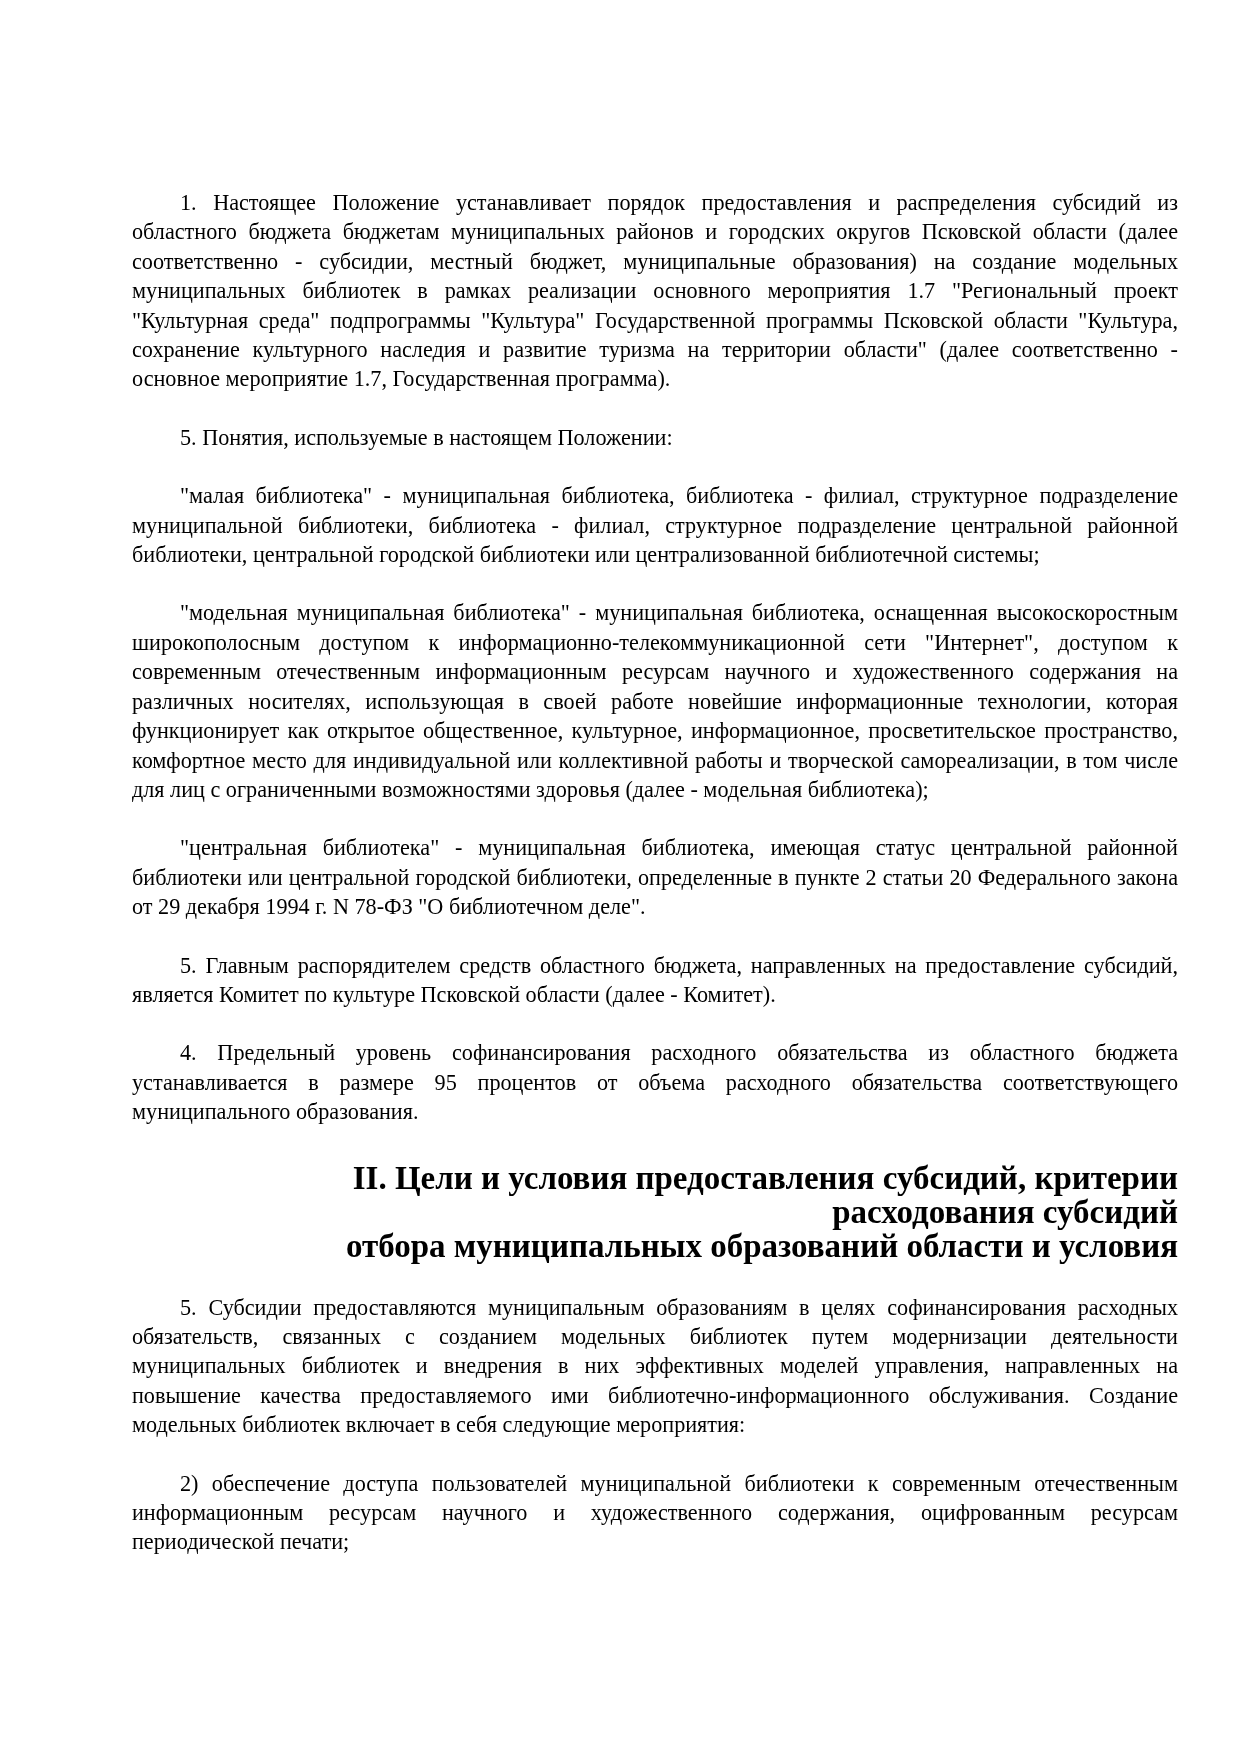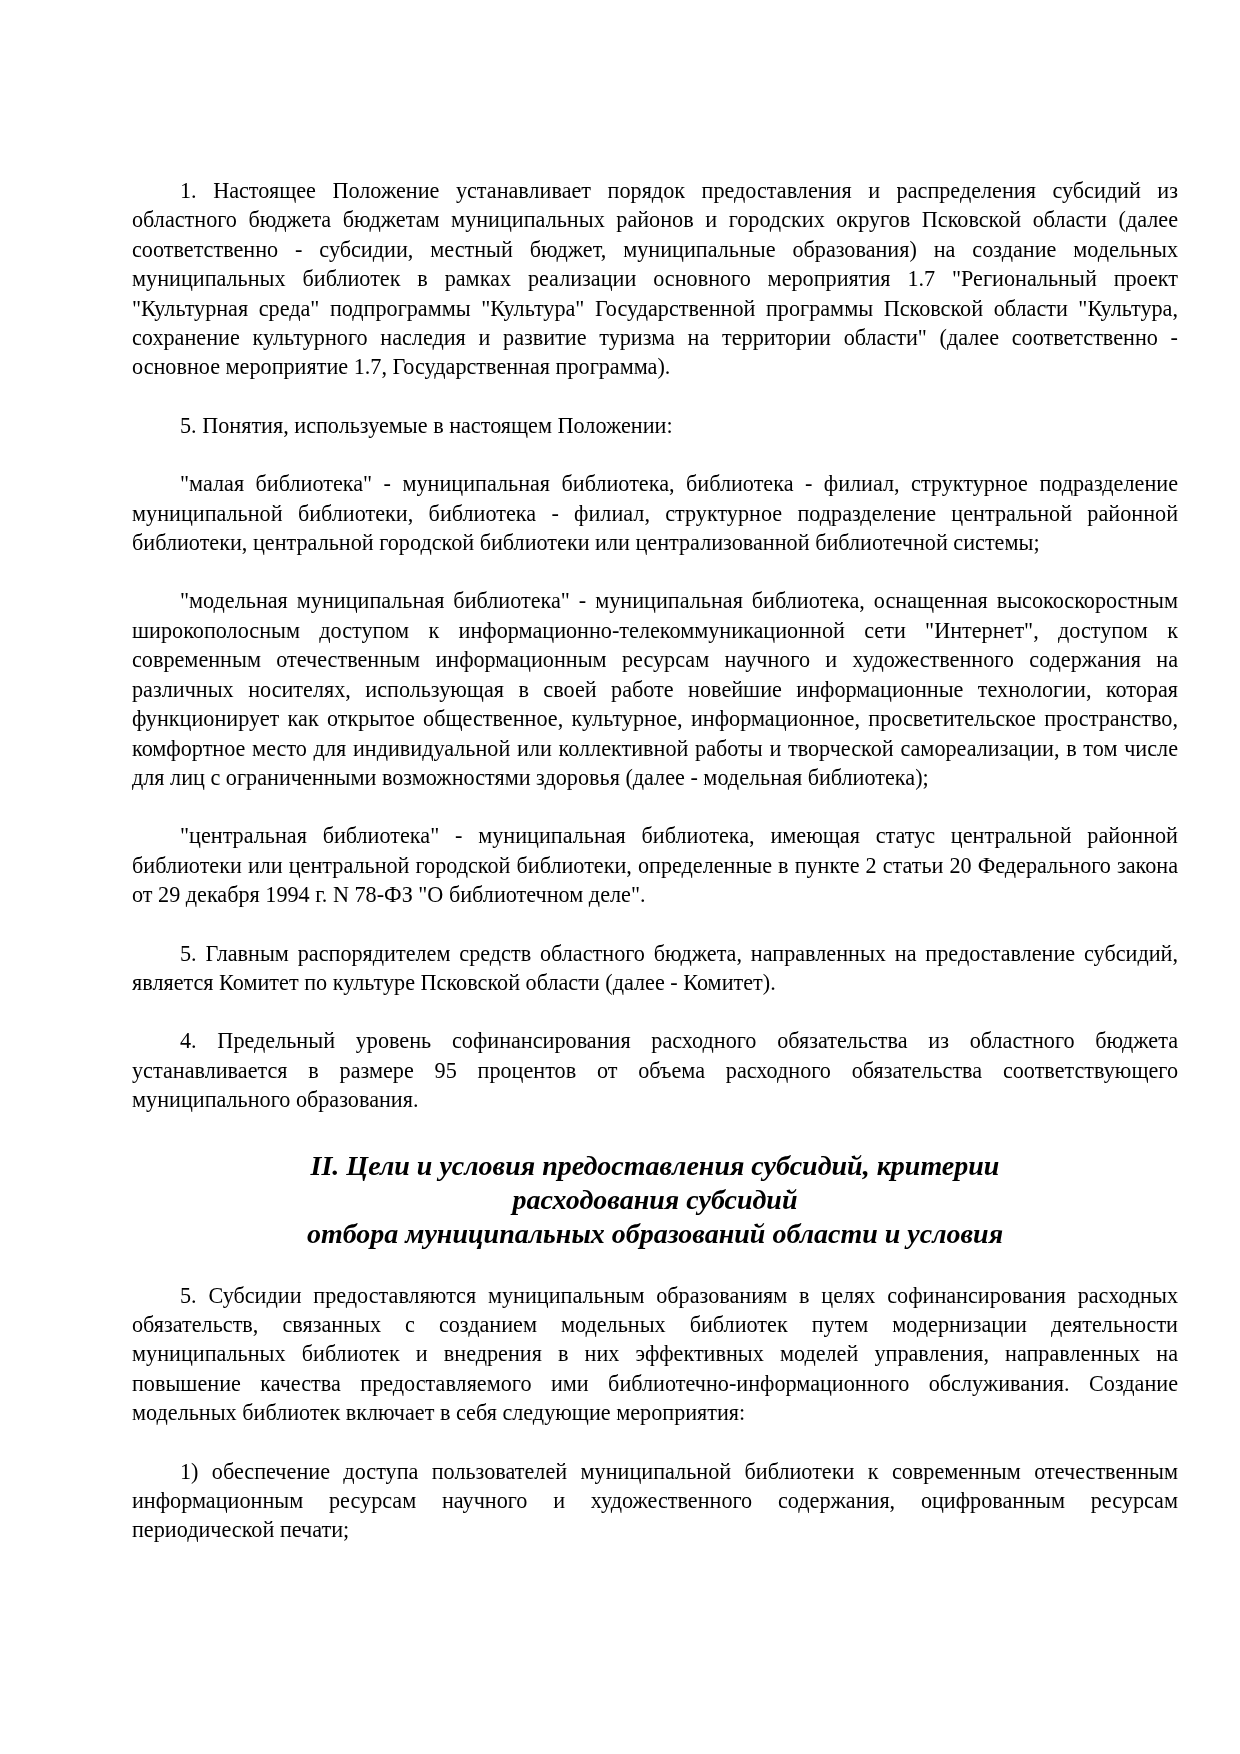--- a/index.html
+++ b/index.html
@@ -1,27 +1,26 @@
 <!DOCTYPE html>
 <html><head>
 <meta charset="utf-8">
 <style>
   html, body { margin: 0; padding: 0; background: #ffffff; }
   body { width: 1240px; height: 1754px; position: relative; overflow: hidden; }
   .page {
-    position: absolute; left: 132px; top: 176px; width: 1046px;
+    position: absolute; left: 132px; top: 188px; width: 1046px;
     font-family: "Liberation Serif", "DejaVu Serif", serif;
     font-size: 22.2px; line-height: 29.4px; color: #000;
   }
   .p { text-align: justify; text-indent: 48px; margin: 0; }
   .gap { height: 29px; }
   .heading {
-    text-align: center; font-weight: bold; font-size: 28px; line-height: 34px;
+    text-align: right; font-weight: bold; font-size: 33px; line-height: 34px;
     margin: 34px 0 30px 0;
-    font-style: italic;
   }
 </style>
 </head>
 <body>
 
 <div class="page">
   <p class="p">1. Настоящее Положение устанавливает порядок предоставления и распределения субсидий из областного бюджета бюджетам муниципальных районов и городских округов Псковской области (далее соответственно - субсидии, местный бюджет, муниципальные образования) на создание модельных муниципальных библиотек в рамках реализации основного мероприятия 1.7 "Региональный проект "Культурная среда" подпрограммы "Культура" Государственной программы Псковской области "Культура, сохранение культурного наследия и развитие туризма на территории области" (далее соответственно - основное мероприятие 1.7, Государственная программа).</p>
   <div class="gap"></div>
   <p class="p">5. Понятия, используемые в настоящем Положении:</p>
   <div class="gap"></div>
@@ -36,14 +35,14 @@
   <p class="p">4. Предельный уровень софинансирования расходного обязательства из областного бюджета устанавливается в размере 95 процентов от объема расходного обязательства соответствующего муниципального образования.</p>
 
   <div class="heading">
     <div>II. Цели и условия предоставления субсидий, критерии</div>
     <div>расходования субсидий</div>
     <div>отбора муниципальных образований области и условия</div>
   </div>
 
   <p class="p">5. Субсидии предоставляются муниципальным образованиям в целях софинансирования расходных обязательств, связанных с созданием модельных библиотек путем модернизации деятельности муниципальных библиотек и внедрения в них эффективных моделей управления, направленных на повышение качества предоставляемого ими библиотечно-информационного обслуживания. Создание модельных библиотек включает в себя следующие мероприятия:</p>
   <div class="gap"></div>
-  <p class="p">1) обеспечение доступа пользователей муниципальной библиотеки к современным отечественным информационным ресурсам научного и художественного содержания, оцифрованным ресурсам периодической печати;</p>
+  <p class="p">2) обеспечение доступа пользователей муниципальной библиотеки к современным отечественным информационным ресурсам научного и художественного содержания, оцифрованным ресурсам периодической печати;</p>
 </div>
 
 </body></html>

